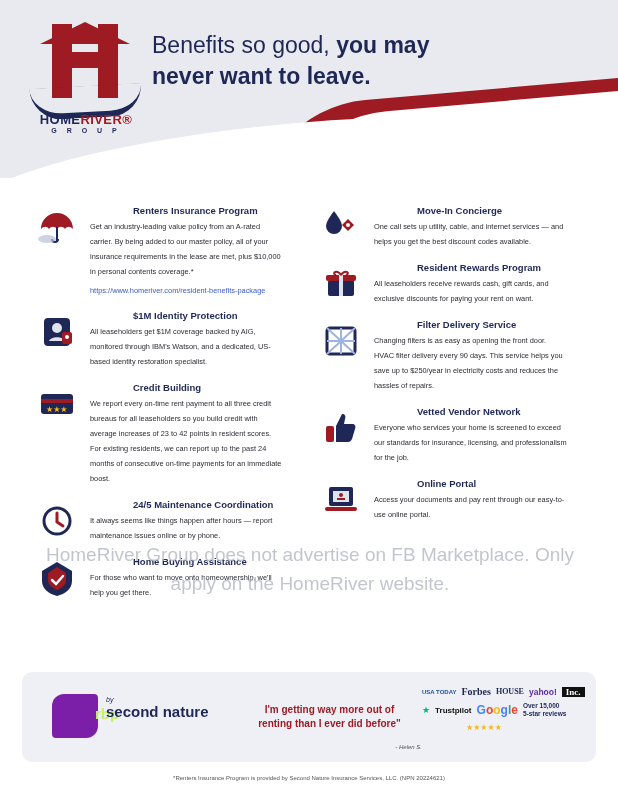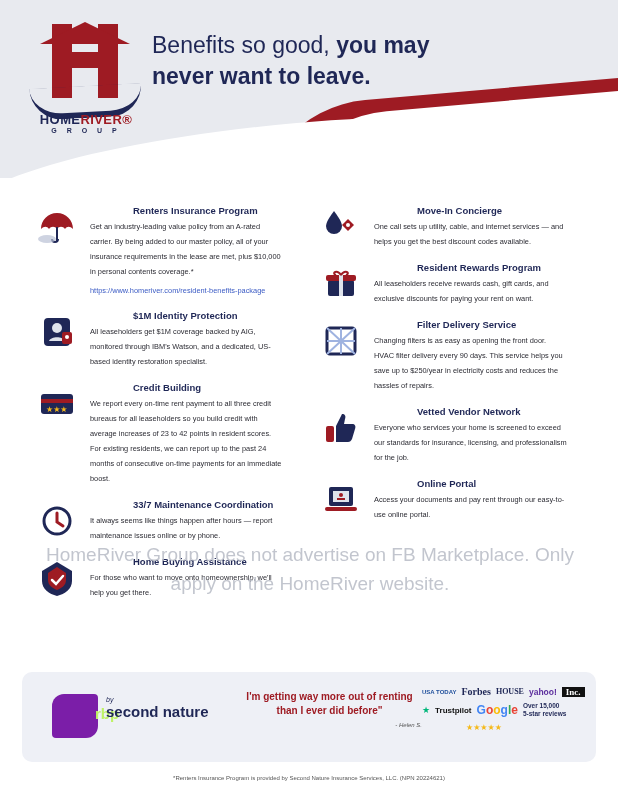--- a/index.html
+++ b/index.html
@@ -57,21 +57,21 @@
      border-radius:10px;}
   .rbp{position:absolute;left:30px;top:18px;width:200px;height:52px;}
   .rbp-badge{position:absolute;left:0;top:4px;width:46px;height:44px;background:#7b1ea8;
      border-radius:12px 4px 12px 4px;}
   .rbp-badge span{position:absolute;left:0;top:11px;width:46px;text-align:center;color:#bef264;
      font-size:15px;font-weight:700;padding-left:32px;}
   .rbp-by{position:absolute;left:54px;top:6px;font-size:7px;color:#1f2756;font-style:italic;}
   .rbp-sn{position:absolute;left:54px;top:14px;font-size:15px;color:#1f2756;font-weight:700;line-height:15px;}
 
   .quote{position:absolute;left:215px;top:18px;width:185px;text-align:center;}
-  .quote p{margin:0;color:#9e1b23;font-size:10px;line-height:14px;font-weight:700;}
+  .quote p{margin:13px;color:#9e1b23;font-size:10px;line-height:14px;font-weight:700;}
   .quote .who{margin-top:4px;color:#555;font-size:6px;font-style:italic;text-align:right;}
 
   .awards{position:absolute;left:400px;top:14px;width:166px;}
   .aw-row{display:flex;align-items:center;gap:5px;margin-bottom:5px;}
   .aw{font-size:7.5px;color:#1f2756;font-weight:700;white-space:nowrap;}
   .aw.usa{color:#1f4f9c;font-size:6px;line-height:6px;text-align:center;}
   .aw.forbes{font-family:"Liberation Serif",serif;font-size:10px;}
   .aw.house{font-family:"Liberation Serif",serif;font-size:8px;}
   .aw.yahoo{color:#5d2f9e;font-size:8.5px;}
   .aw.inc{background:#111;color:#fff;padding:0 4px;font-family:"Liberation Serif",serif;font-size:9px;text-align:right;}
@@ -155,21 +155,21 @@
         <p>We report every on-time rent payment to all three credit bureaus for all leaseholders so you build credit with average increases of 23 to 42 points in resident scores. For existing residents, we can report up to the past 24 months of consecutive on-time payments for an immediate boost.</p>
       </div>
 
       <div class="item">
         <div class="ico">
           <svg width="46" height="44" viewBox="0 0 46 44">
             <circle cx="23" cy="22" r="13" fill="none" stroke="#1f2756" stroke-width="3"></circle>
             <path d="M23 14v9l6 4" stroke="#9e1b23" stroke-width="3" fill="none" stroke-linecap="round"></path>
           </svg>
         </div>
-        <h3>33/7 Maintenance Coordination</h3>
+        <h3>24/5 Maintenance Coordination</h3>
         <p>It always seems like things happen after hours — report maintenance issues online or by phone.</p>
       </div>
 
       <div class="item" style="">
         <div class="ico">
           <svg width="46" height="44" viewBox="0 0 46 44">
             <path d="M23 6l15 9v10c0 8-7 13-15 15-8-2-15-7-15-15V15z" fill="#1f2756"></path>
             <path d="M23 11l9 6v7c0 5-4 8-9 10-5-2-9-5-9-10v-7z" fill="#9e1b23"></path>
             <path d="M18 24l4 4 7-8" stroke="#fff" stroke-width="2.5" fill="none" stroke-linecap="round"></path>
           </svg>

